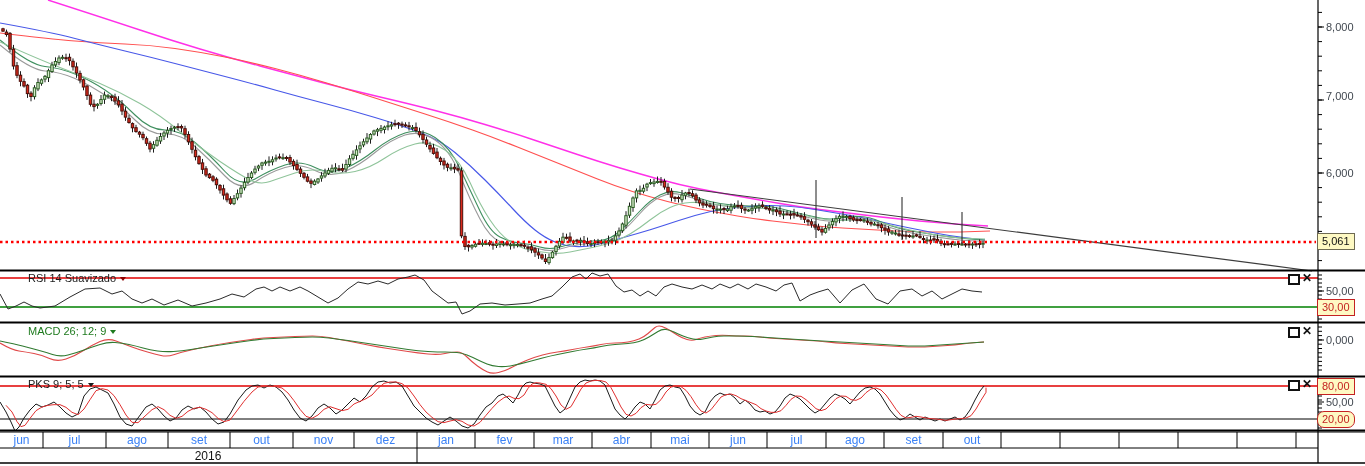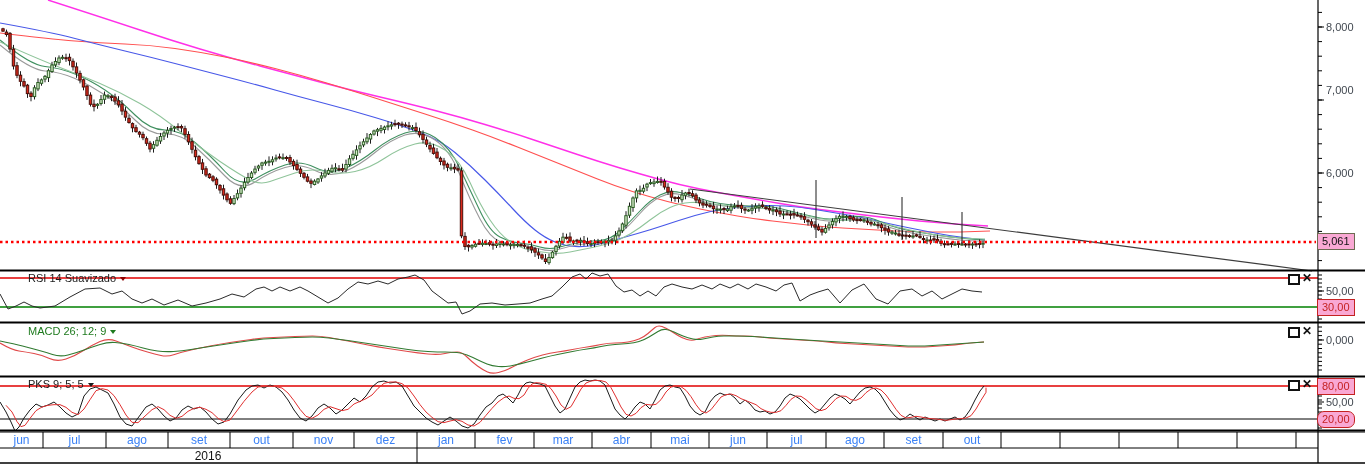--- a/index.html
+++ b/index.html
@@ -5,21 +5,21 @@
   html,body{margin:0;padding:0;background:#fff;}
   .chart-root{position:relative;width:1365px;height:466px;background:#ffffff;
     font-family:"Liberation Sans",sans-serif;overflow:hidden;}
   svg{position:absolute;left:0;top:0;}
   .hdr{position:absolute;font-size:11px;color:#1a1a1a;white-space:nowrap;cursor:pointer;z-index:5;}
   .hdr .tri{display:inline-block;width:0;height:0;border-left:3px solid transparent;
     border-right:3px solid transparent;border-top:4px solid currentColor;margin-left:4px;vertical-align:middle;}
   .hdr.macd{color:#1e7a1e;}
   .hdr .tri.red{color:#8b0000;}
   .axlbl{position:absolute;font-size:11px;color:#40474f;white-space:nowrap;z-index:4;}
-  .axbox{position:absolute;left:1317px;font-size:11px;padding:1px 4px 2px 4px;background:#f9a8d4;
+  .axbox{position:absolute;left:1317px;font-size:11px;padding:1px 4px 2px 4px;background:#fef9c3;
     border:1px solid #6e6a52;color:#111;white-space:nowrap;z-index:6;}
   .axbox.red{border-color:#c42222;color:#c42222;}
   .mlbl{position:absolute;font-size:12px;color:#3b82f6;transform:translateX(-50%);z-index:4;text-align:center;}
   .ylbl{position:absolute;font-size:12px;color:#111;transform:translateX(-50%);z-index:4;}
   .wb{position:absolute;width:8px;height:7px;border:2px solid #111;background:#fff;z-index:6;cursor:pointer;}
   .wx{position:absolute;font-weight:bold;font-size:12px;line-height:11px;color:#111;z-index:6;cursor:pointer;}
 </style>
 </head>
 <body>
 
@@ -462,18 +462,18 @@
     <div class="mlbl" style="left: 504.5px; top: 433px;">fev</div>
     <div class="mlbl" style="left: 563px; top: 433px;">mar</div>
     <div class="mlbl" style="left: 621.5px; top: 433px;">abr</div>
     <div class="mlbl" style="left: 680px; top: 433px;">mai</div>
     <div class="mlbl" style="left: 738px; top: 433px;">jun</div>
     <div class="mlbl" style="left: 796.5px; top: 433px;">jul</div>
     <div class="mlbl" style="left: 855px; top: 433px;">ago</div>
     <div class="mlbl" style="left: 913.5px; top: 433px;">set</div>
     <div class="mlbl" style="left: 972px; top: 433px;">out</div>
     <div class="axlbl" style="left: 1326px; top: 21px;">8,000</div>
-    <div class="axlbl" style="left: 1326px; top: 84px; text-align: right;">7,000</div>
+    <div class="axlbl" style="left: 1326px; top: 90px; text-align: right;">7,000</div>
     <div class="axlbl" style="left: 1326px; top: 167px;">6,000</div>
     <div class="axlbl" style="left: 1326px; top: 285px;">50,00</div>
     <div class="axlbl" style="left: 1326px; top: 334px;">0,000</div>
     <div class="axlbl" style="left: 1326px; top: 396px;">50,00</div>
   </div>
 
 </body></html>

